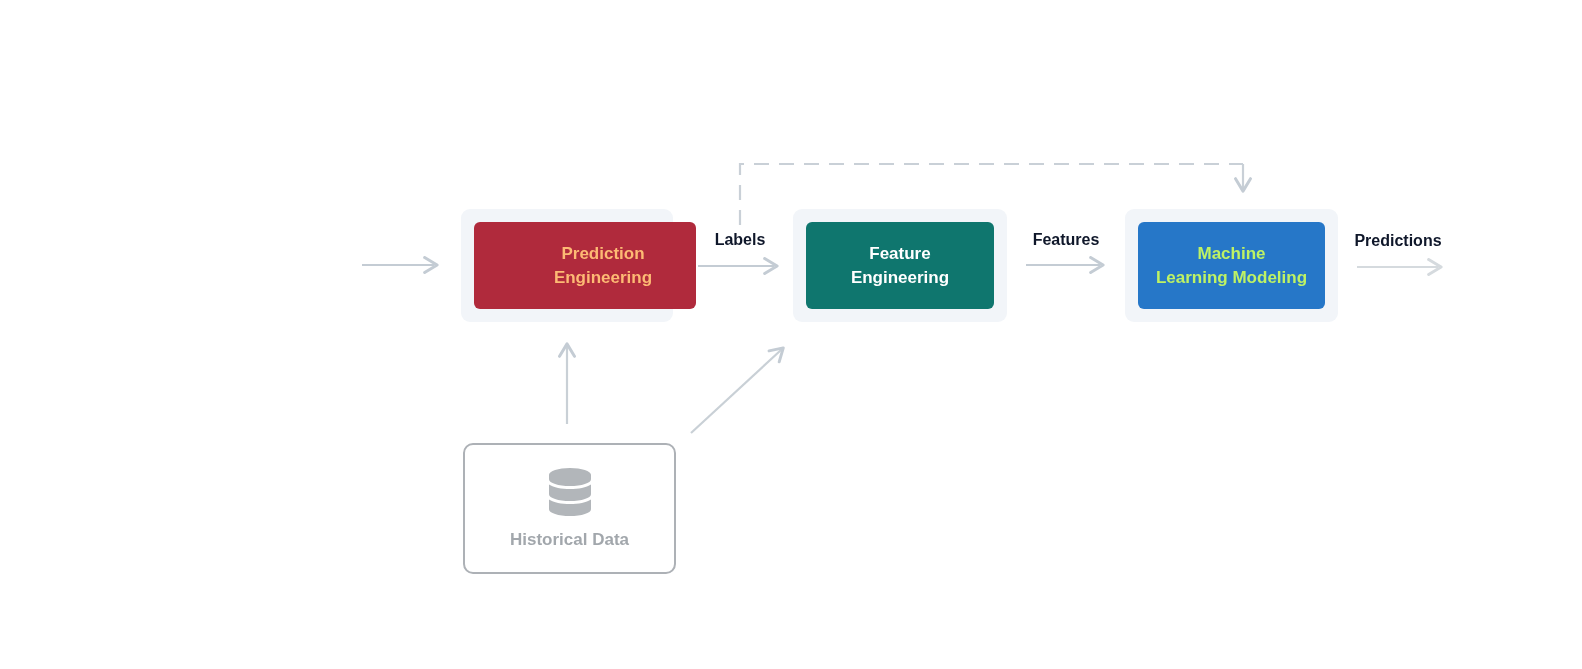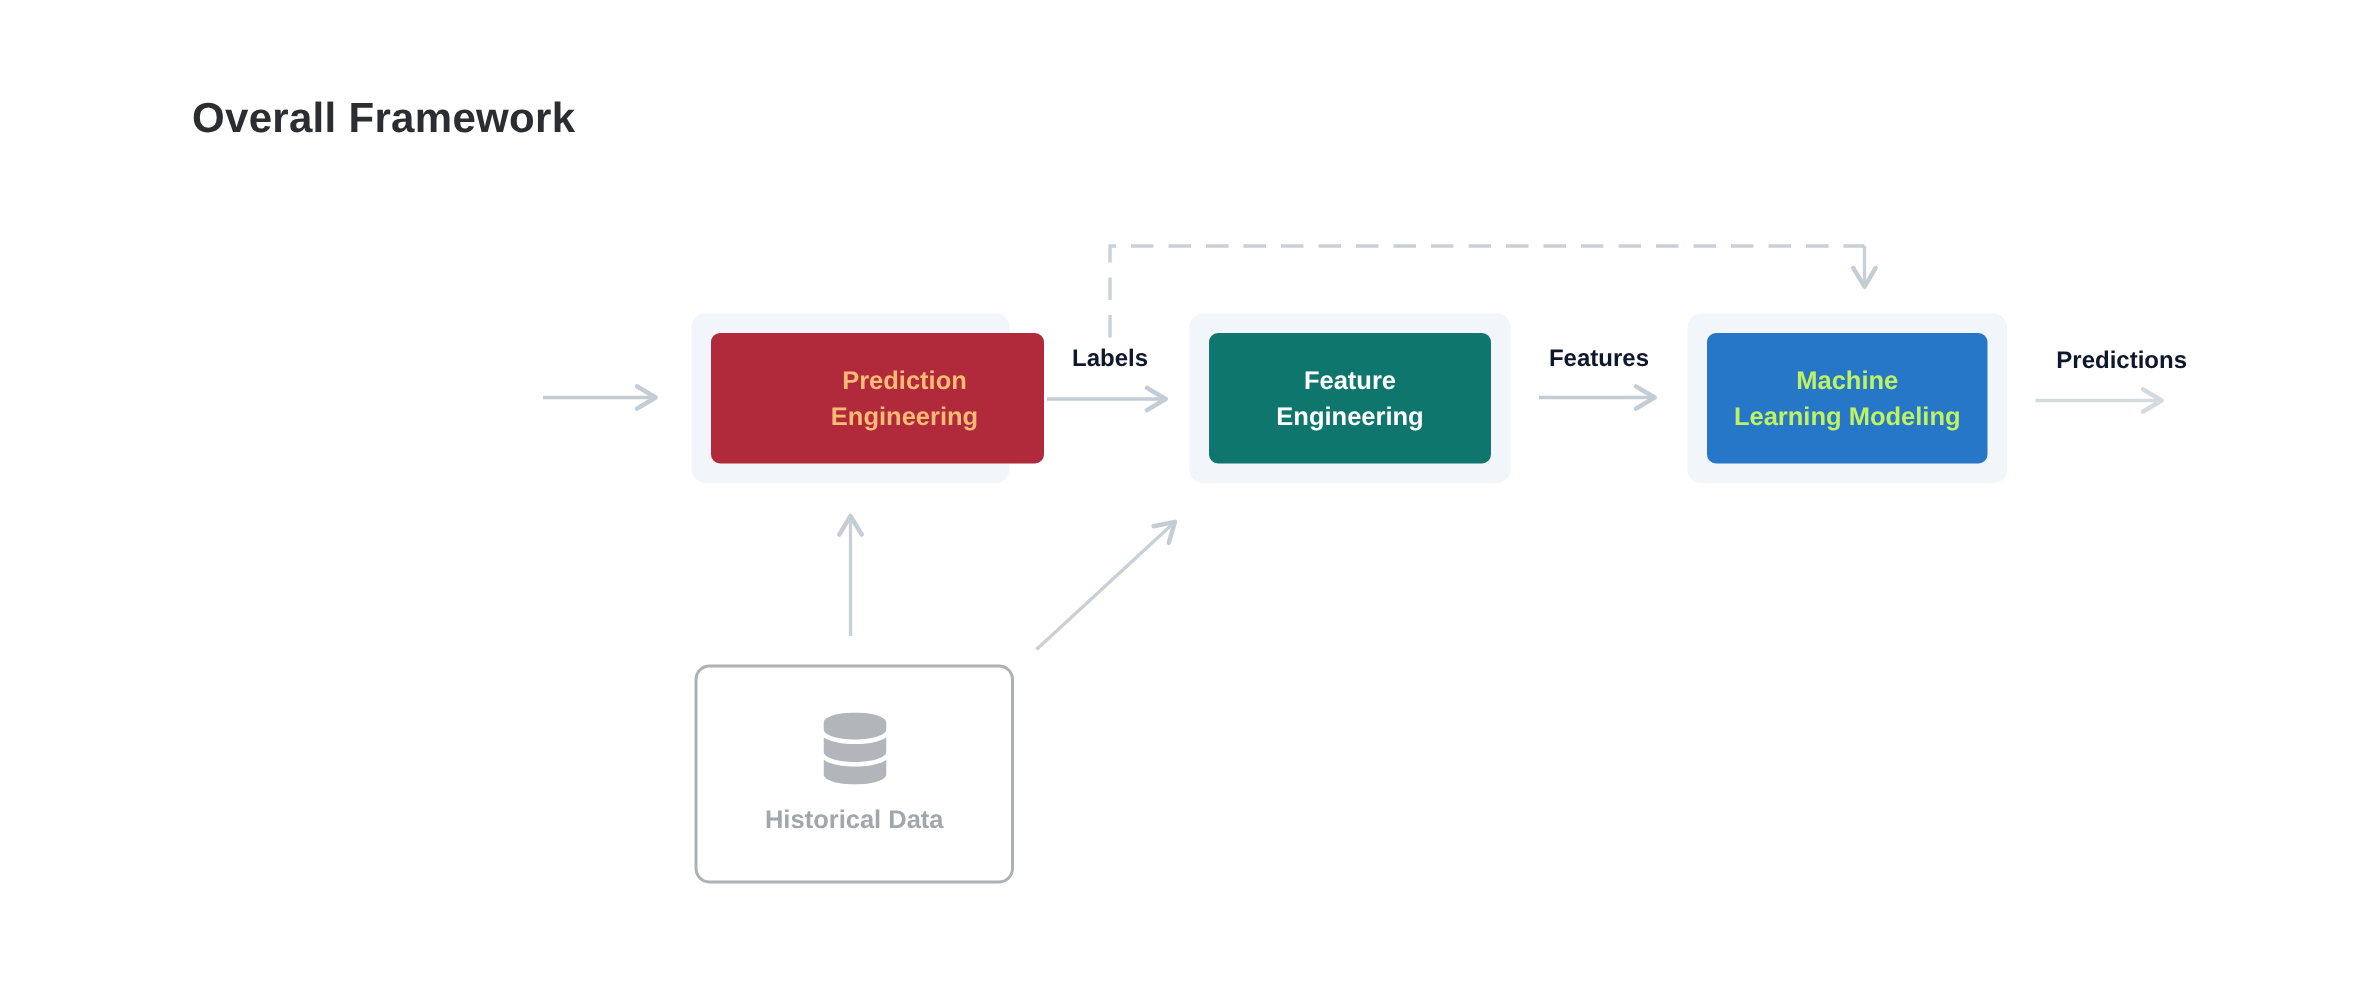--- a/index.html
+++ b/index.html
@@ -43,21 +43,21 @@
   .node-prediction { left: 461px; width: 212px; }
   .node-prediction .card { background: #b02a3c; color: #fdba74; padding-left: 36px; }
   .node-feature { left: 793px; width: 214px; }
   .node-feature .card { background: #0f766e; color: #ffffff; }
   .node-ml { left: 1125px; width: 213px; }
   .node-ml .card { background: #2677c8; color: #bef264; }
 
   .node-historical {
     position: absolute;
     left: 463px; top: 443px;
-    width: 213px; height: 146px;
+    width: 213px; height: 131px;
     background: #ffffff;
     border: 2px solid #adb1b6;
     border-radius: 10px;
     box-sizing: border-box;
     display: flex; flex-direction: column;
     align-items: center; justify-content: center;
     gap: 14px;
   }
   .node-historical .db-icon { display: block; }
   .node-historical .hd-label {
@@ -67,30 +67,29 @@
 
   .edge-label {
     position: absolute;
     width: 120px;
     text-align: center;
     font-size: 16px; font-weight: 700;
     color: #0f172a;
   }
   .edge-label-labels      { left: 680px;  top: 231px; }
   .edge-label-features    { left: 1006px; top: 231px; }
-  .edge-label-predictions { left: 1338px; top: 232px; text-align: right; }
+  .edge-label-predictions { left: 1338px; top: 232px; }
 
   svg.edges { position: absolute; left: 0; top: 0; }
 </style>
 </head>
 <body>
 
 <div class="canvas">
 
-  <div class="page-title">Overall Framework</div>
 
   <svg class="edges" width="1582" height="669" viewBox="0 0 1582 669">
     <defs>
       <marker id="head" viewBox="0 0 12 12" refX="8" refY="6" markerWidth="8.5" markerHeight="8.5" orient="auto">
         <path d="M2 1.2 L10 6 L2 10.8" fill="none" stroke="#c4ccd4" stroke-width="1.9" stroke-linecap="round" stroke-linejoin="round"></path>
       </marker>
       <marker id="head-light" viewBox="0 0 12 12" refX="8" refY="6" markerWidth="8.5" markerHeight="8.5" orient="auto">
         <path d="M2 1.2 L10 6 L2 10.8" fill="none" stroke="#d5dade" stroke-width="1.9" stroke-linecap="round" stroke-linejoin="round"></path>
       </marker>
     </defs>

